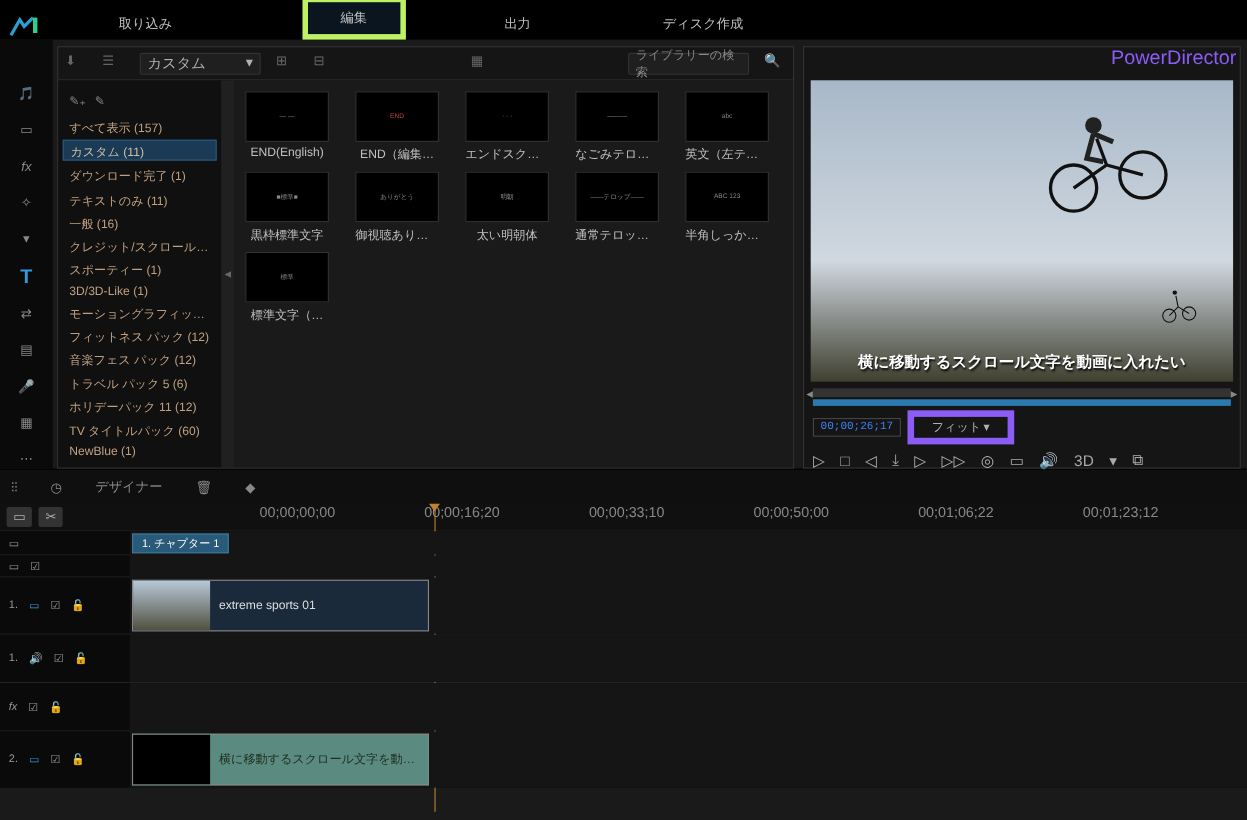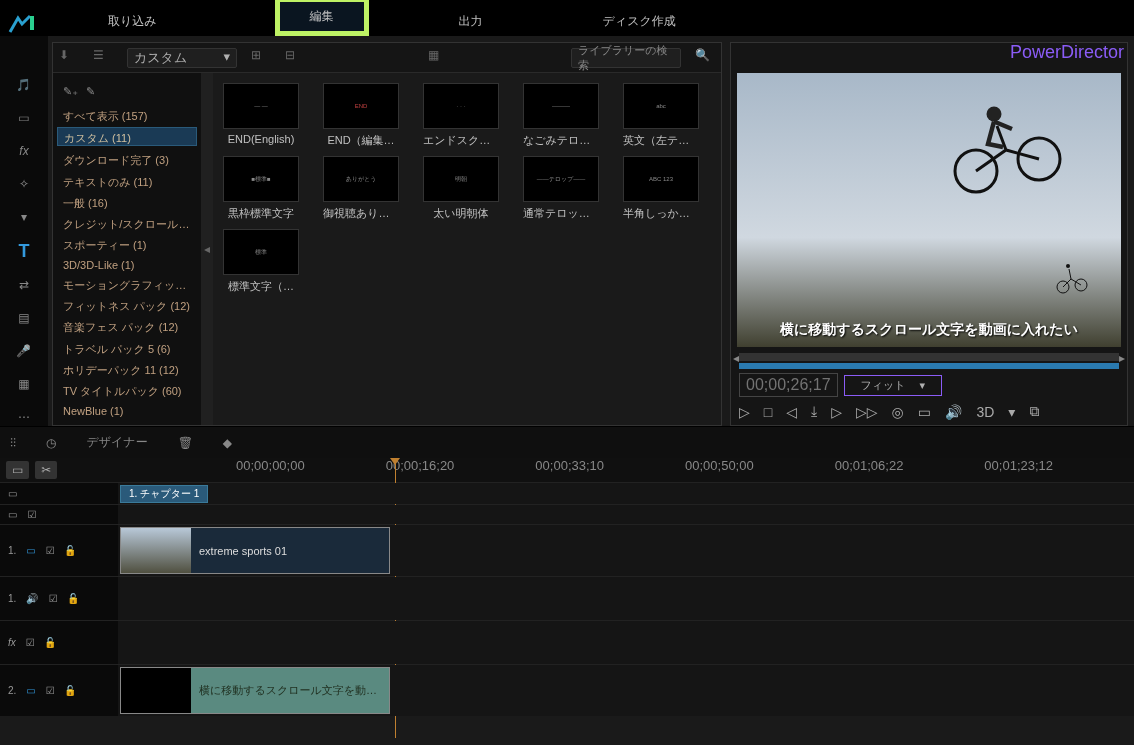--- a/index.html
+++ b/index.html
@@ -120,26 +120,26 @@
   .pv-row1 { display: flex; align-items: center; gap: 6px; }
   .seg {
     display: flex; border: 1px solid #444;
   }
   .seg .sb {
     padding: 2px 18px; font-size: 11px; cursor: pointer;
     border-right: 1px solid #444;
   }
   .seg .sb.active { background: #1a4a6a; color: #fff; }
   .timecode {
-    font-family: Liberation Sans, sans-serif; font-size: 16px; color: #737373;
+    font-family: Liberation Mono, monospace; font-size: 10px; color: #3b82f6;
     border: 1px solid #444; padding: 2px 6px;
   }
   .fit {
-    border: 1px solid #8b5cf6; padding: 2px 16px; font-size: 11px;
-    display: flex; align-items: center; gap: 14px; cursor: pointer;
+    border: 6px solid #8b5cf6; padding: 2px 16px; font-size: 11px;
+    display: flex; align-items: center; gap: 2px; cursor: pointer;
   }
   .pv-row2 { display: flex; align-items: center; gap: 14px; }
   .pv-row2 .pb { color: #aaa; cursor: pointer; font-size: 14px; }
   .tool-row {
     height: 32px; display: flex; align-items: center;
     padding: 0 10px; gap: 30px; border-top: 1px solid #000; background: #0f0f0f;
   }
   .tool-row .t { color: #888; cursor: pointer; }
   .timeline {
     flex: 1; background: #0a0a0a; display: flex; flex-direction: column;
@@ -254,21 +254,21 @@
       <div class="tb">🔍</div>
     </div>
     <div class="lib-body">
       <div class="cat-panel">
         <div class="pen-row">
           <span style="color:#888">✎₊</span>
           <span style="color:#888">✎</span>
         </div>
         <div class="cat-item">すべて表示  (157)</div>
         <div class="cat-item active">カスタム  (11)</div>
-        <div class="cat-item">ダウンロード完了  (3)</div>
+        <div class="cat-item">ダウンロード完了  (1)</div>
         <div class="cat-item">テキストのみ  (11)</div>
         <div class="cat-item">一般  (16)</div>
         <div class="cat-item">クレジット/スクロール  (1)</div>
         <div class="cat-item">スポーティー  (1)</div>
         <div class="cat-item">3D/3D-Like  (1)</div>
         <div class="cat-item">モーショングラフィック  (14)</div>
         <div class="cat-item">フィットネス パック  (12)</div>
         <div class="cat-item">音楽フェス パック  (12)</div>
         <div class="cat-item">トラベル パック 5  (6)</div>
         <div class="cat-item">ホリデーパック 11  (12)</div>

